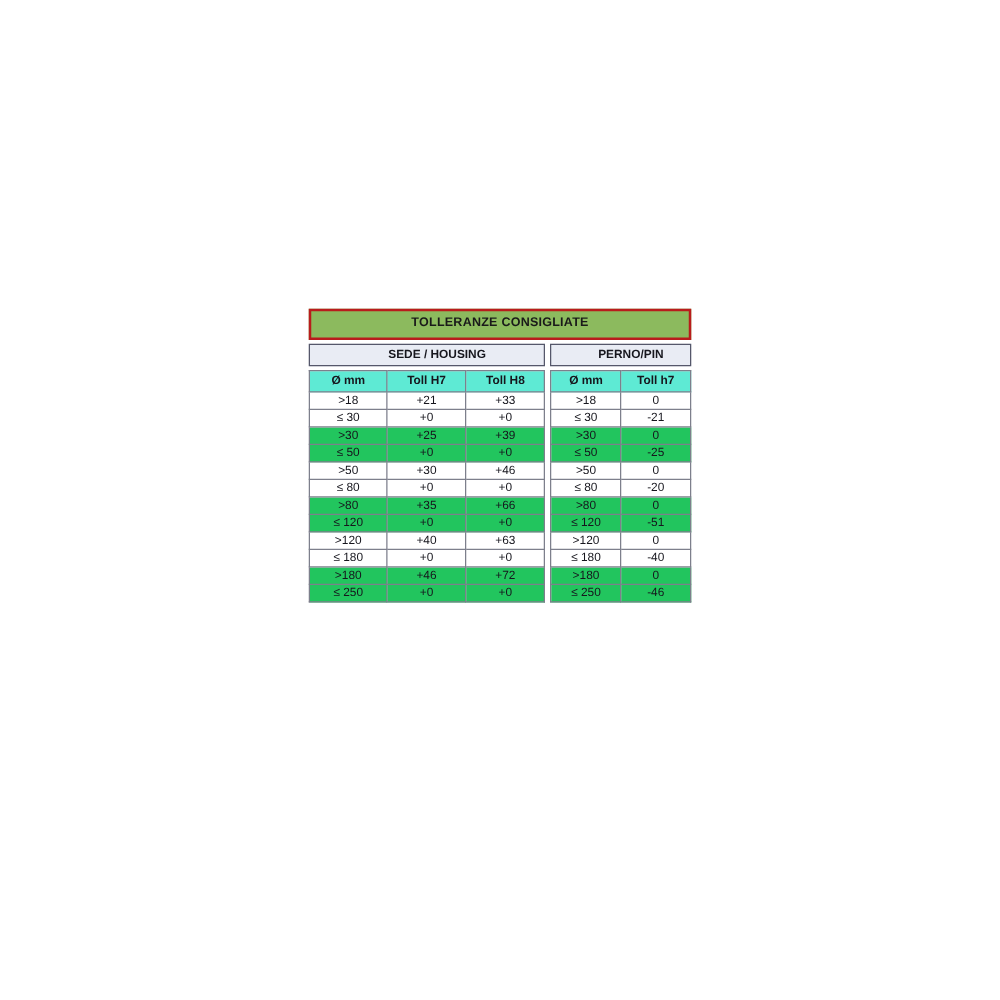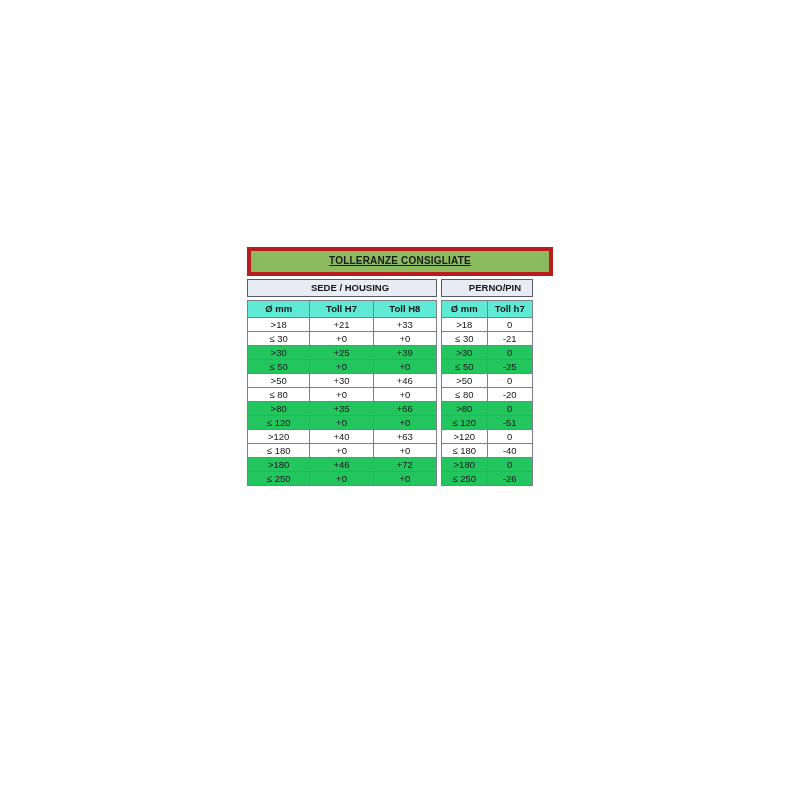--- a/index.html
+++ b/index.html
@@ -22,25 +22,24 @@
     position: absolute;
     left: 247px;
     top: 247px;
     width: 306px;
     background: #ffffff;
   }
 
   
   .title-banner {
     background: #8cba5e;
-    border: 4px solid #b91c1c;
+    border: 2px solid #b91c1c;
     text-align: center;
     padding: 4px 0 5px 0;
     color: #1a1a1a;
-    text-decoration: underline;
   }
   .title-line1 {
     font-size: 10px;
     font-weight: bold;
     letter-spacing: 0.2px;
     line-height: 12px;
   }
   .title-line2 {
     font-size: 10px;
     font-weight: bold;
@@ -49,21 +48,21 @@
     line-height: 12px;
   }
 
   
   .groups {
     display: flex;
     align-items: flex-start;
     margin-top: 3px;
   }
   .group-housing { width: 190px; }
-  .group-pin { width: 92px; margin-left: 4px; }
+  .group-pin { width: 113px; margin-left: 4px; }
 
   .group-header {
     background: #e9ecf4;
     border: 1px solid #55576a;
     text-align: center;
     font-size: 9.5px;
     font-weight: bold;
     color: #16161d;
     padding: 2px 0 3px 16px;
     line-height: 11px;
@@ -258,21 +257,21 @@
               <td class="cell-bot">≤ 180</td>
               <td class="cell-bot">-40</td>
             </tr>
 
             <tr class="shaded">
               <td class="cell-top">&gt;180</td>
               <td class="cell-top">0</td>
             </tr>
             <tr class="shaded">
               <td class="cell-bot">≤ 250</td>
-              <td class="cell-bot">-26</td>
+              <td class="cell-bot">-46</td>
             </tr>
           </tbody>
         </table>
       </div>
 
     </div>
   </div>
 </div>
 
 </body></html>

